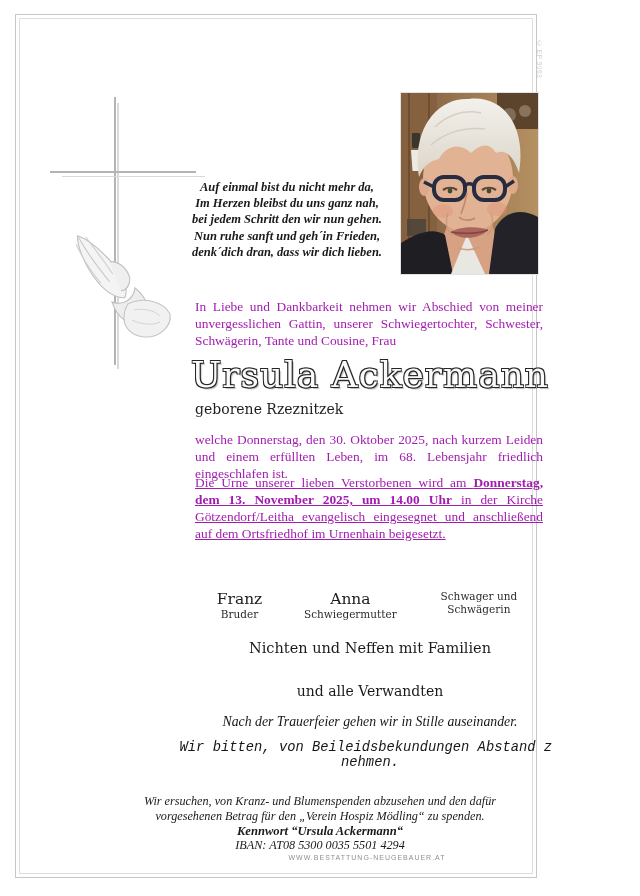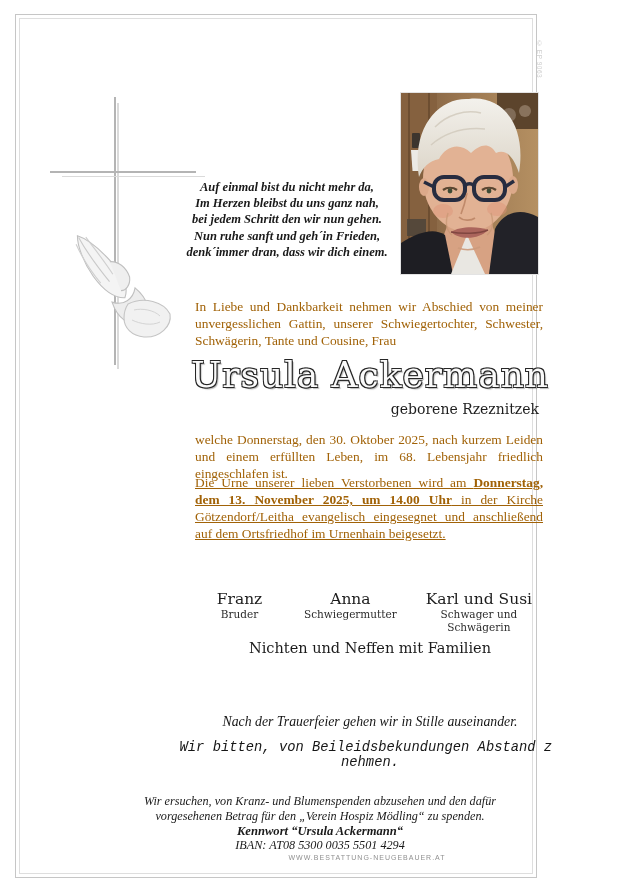--- a/index.html
+++ b/index.html
@@ -10,25 +10,25 @@
   .frame-outer{position:absolute;left:15px;top:14px;right:15px;bottom:18px;border:1px solid #c6c6c6;}
   .frame-inner{position:absolute;left:3px;top:3px;right:3px;bottom:3px;border:1px solid #dedede;}
   .abs{position:absolute;}
   
   .cross-line{position:absolute;background:#b4b4b4;}
   .cross-line.light{background:#dadada;}
   
   .poem{left:178px;top:179px;width:218px;text-align:center;
         font-style:italic;font-weight:bold;font-size:12.5px;line-height:16.2px;color:#191919;}
   
-  .para{left:195px;width:348px;text-align:justify;font-size:13.4px;line-height:17px;color:#a16207;}
+  .para{left:195px;width:348px;text-align:justify;font-size:13.4px;line-height:17px;color:#a21caf;}
   .name{left:150px;top:354px;width:440px;text-align:center;
         font-family:"DejaVu Serif",serif;font-size:36px;letter-spacing:1px;color:#fafafa;
         text-shadow:-1px -1px 0 #262626,1px -1px 0 #262626,-1px 1px 0 #262626,1px 1px 0 #262626,2px 2px 1px rgba(60,60,60,.35);}
-  .maiden{left:195px;top:401px;width:344px;text-align:right;
+  .maiden{left:195px;top:401px;width:344px;text-align:left;
           font-family:"DejaVu Serif",serif;font-size:14px;color:#1e1e1e;}
   .fam{font-family:"DejaVu Serif",serif;text-align:center;color:#1b1b1b;}
   .fam .nm{font-size:15.5px;line-height:18px;}
   .fam .rel{font-size:10.5px;line-height:13px;color:#2c2c2c;}
   .center-line{left:150px;width:440px;text-align:center;}
   .it{font-style:italic;font-size:13.8px;color:#161616;font-family:"Liberation Serif",serif;}
   .donation{left:110px;top:794px;width:420px;text-align:center;font-style:italic;
             font-size:12.2px;line-height:14.8px;color:#1a1a1a;}
   .donation .kw{font-weight:bold;font-size:12.6px;}
   .footer-url{left:195px;top:854px;width:344px;text-align:center;
@@ -129,21 +129,21 @@
       <path d="M50 139 C60 141 78 141 87 137" fill="none" stroke="#804640" stroke-width="1.4"></path>
       <path d="M57 155 Q68 159 79 154" fill="none" stroke="#cc9a7b" stroke-width="1.4" opacity="0.9"></path>
     </svg>
   </div>
 
   <div class="abs poem">
     <div>Auf einmal bist du nicht mehr da,</div>
     <div>Im Herzen bleibst du uns ganz nah,</div>
     <div>bei jedem Schritt den wir nun gehen.</div>
     <div>Nun ruhe sanft und geh´in Frieden,</div>
-    <div>denk´immer dran, dass wir dich einem.</div>
+    <div>denk´dich dran, dass wir dich lieben.</div>
   </div>
 
   <div class="abs para" style="top:298px;">In Liebe und Dankbarkeit nehmen wir Abschied von meiner unvergesslichen Gattin, unserer Schwiegertochter, Schwester, Schwägerin, Tante und Cousine, Frau</div>
 
   <div class="abs name">Ursula Ackermann</div>
   <div class="abs maiden">geborene Rzeznitzek</div>
 
   <div class="abs para" style="top:431px;">welche Donnerstag, den 30. Oktober 2025, nach kurzem Leiden und einem erfüllten Leben, im 68. Lebensjahr friedlich eingeschlafen ist.</div>
 
   <div class="abs para" style="top:474px;text-decoration:underline;"><span>Die Urne unserer lieben Verstorbenen wird am </span><strong>Donnerstag, dem 13. November 2025, um 14.00 Uhr</strong><span> in der Kirche Götzendorf/Leitha evangelisch eingesegnet und anschließend auf dem Ortsfriedhof im Urnenhain beigesetzt.</span></div>
@@ -152,26 +152,26 @@
   <div class="abs" style="left:192px;top:590px;width:352px;display:grid;grid-template-columns:27% 36% 37%;">
     <div class="fam">
       <div class="nm">Franz</div>
       <div class="rel">Bruder</div>
     </div>
     <div class="fam">
       <div class="nm">Anna</div>
       <div class="rel">Schwiegermutter</div>
     </div>
     <div class="fam">
-      <div class="nm">Karl und Susi</div>
       <div class="rel">Schwager und Schwägerin</div>
     </div>
   </div>
 
   <div class="abs fam center-line" style="top:640px;font-size:14.5px;">Nichten und Neffen mit Familien</div>
+  <div class="abs fam center-line" style="top:683px;font-size:14px;">und alle Verwandten</div>
 
   <div class="abs center-line it" style="top:714px;font-style:italic;">Nach der Trauerfeier gehen wir in Stille auseinander.</div>
   <div class="abs center-line it" style="top:740px;font-family:Liberation Mono, monospace;">Wir bitten, von Beileidsbekundungen Abstand zu nehmen.</div>
 
   <div class="abs donation">
     <div>Wir ersuchen, von Kranz- und Blumenspenden abzusehen und den dafür</div>
     <div>vorgesehenen Betrag für den „Verein Hospiz Mödling“ zu spenden.</div>
     <div class="kw">Kennwort “Ursula Ackermann“</div>
     <div>IBAN: AT08 5300 0035 5501 4294</div>
   </div>

